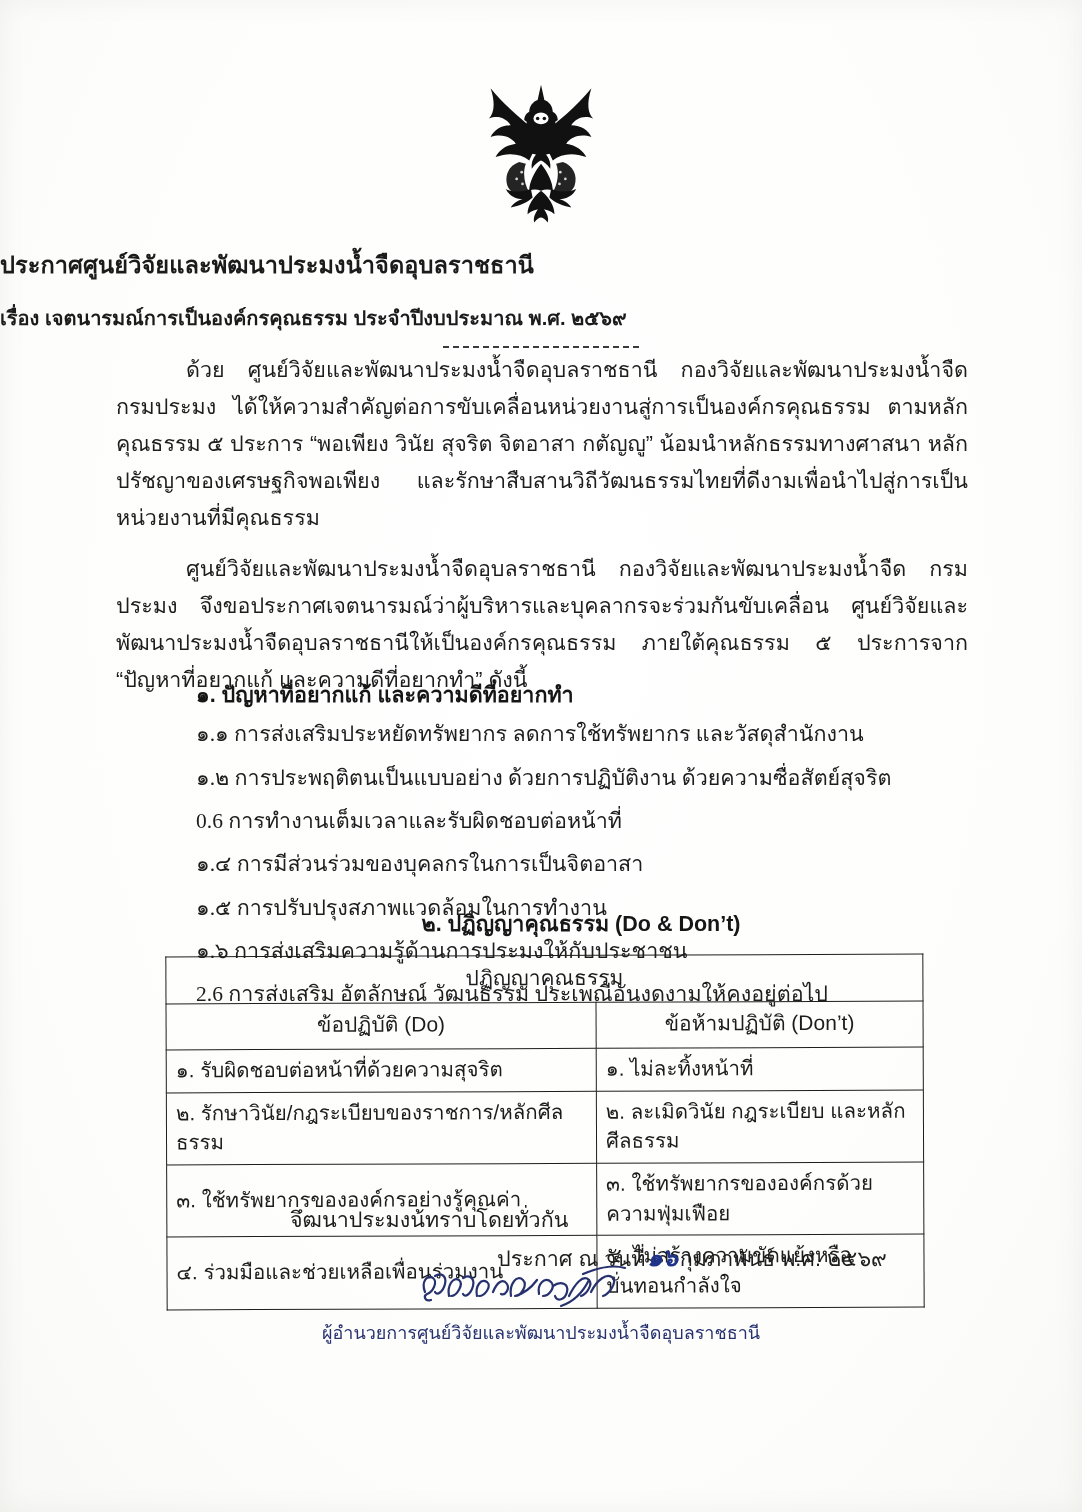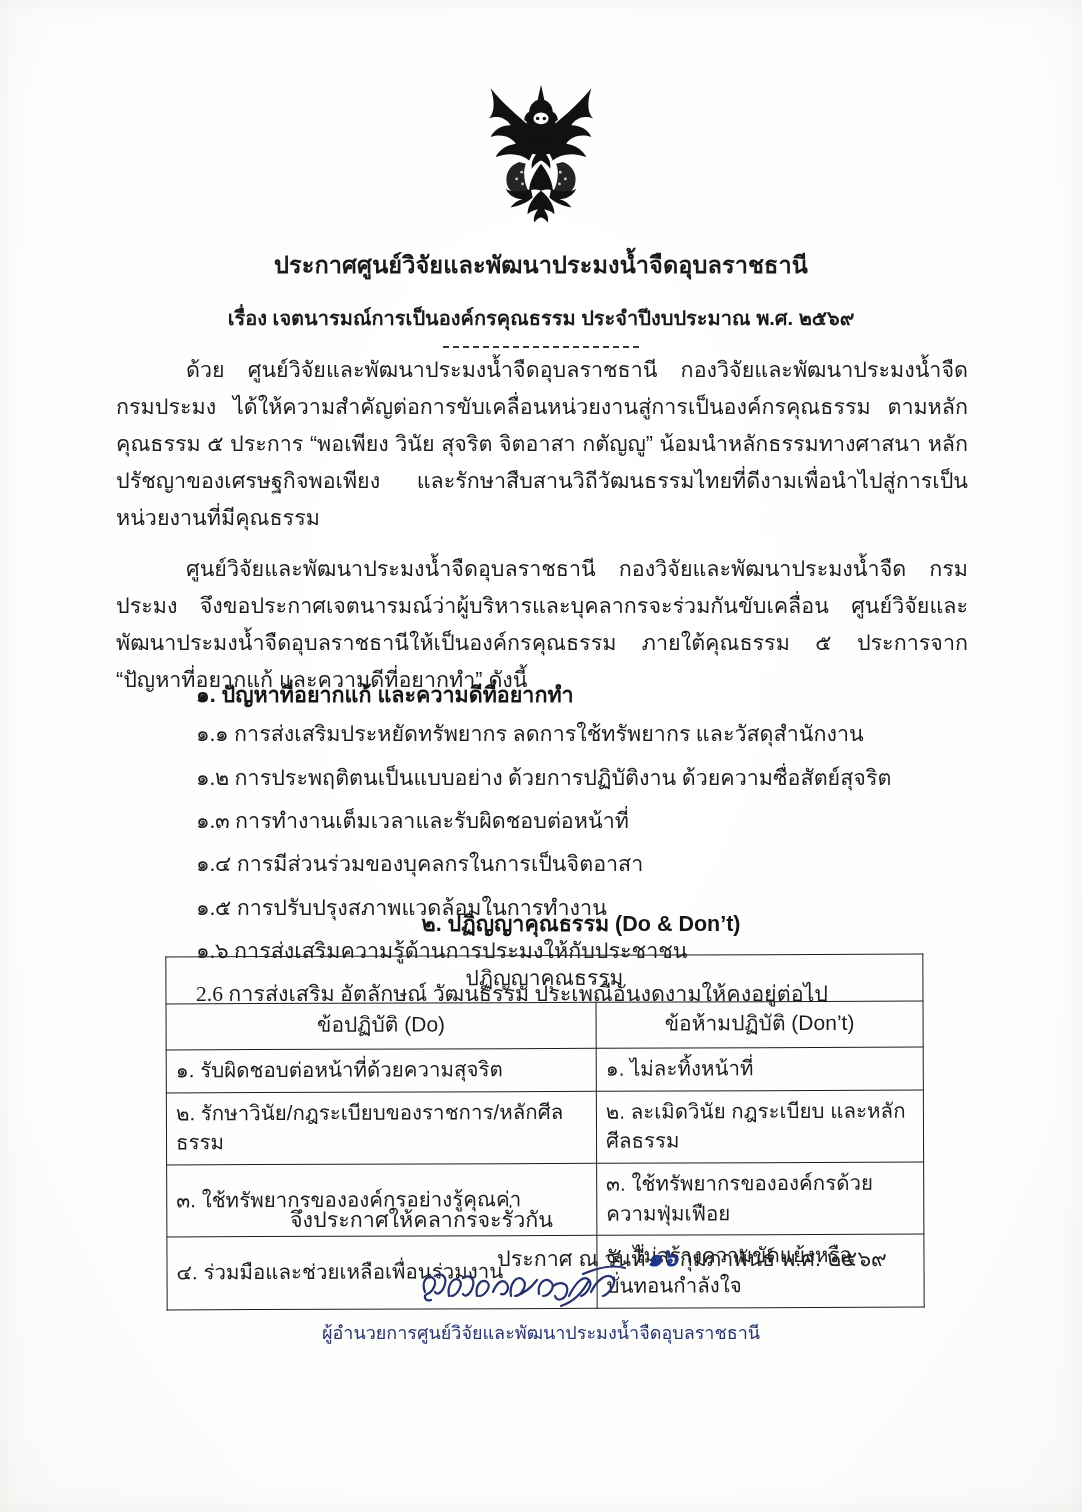--- a/index.html
+++ b/index.html
@@ -43,21 +43,21 @@
     height: 170px;
     display: block;
   }
 
   
   .title-block {
     position: absolute;
     top: 248px;
     left: 0;
     right: 0;
-    text-align: center;
+    text-align: left;
   }
   .doc-title {
     font-size: 23.5px;
     font-weight: 700;
     letter-spacing: 0.1px;
     line-height: 1.5;
     color: #1b1b1b;
     margin: 0;
   }
   .doc-subject {
@@ -265,21 +265,21 @@
   <div class="body">
     <p class="para">ด้วย ศูนย์วิจัยและพัฒนาประมงน้ำจืดอุบลราชธานี กองวิจัยและพัฒนาประมงน้ำจืด กรมประมง ได้ให้ความสำคัญต่อการขับเคลื่อนหน่วยงานสู่การเป็นองค์กรคุณธรรม ตามหลักคุณธรรม ๕ ประการ “พอเพียง วินัย สุจริต จิตอาสา กตัญญู” น้อมนำหลักธรรมทางศาสนา หลักปรัชญาของเศรษฐกิจพอเพียง และรักษาสืบสานวิถีวัฒนธรรมไทยที่ดีงามเพื่อนำไปสู่การเป็นหน่วยงานที่มีคุณธรรม</p>
     <p class="para last">ศูนย์วิจัยและพัฒนาประมงน้ำจืดอุบลราชธานี กองวิจัยและพัฒนาประมงน้ำจืด กรมประมง จึงขอประกาศเจตนารมณ์ว่าผู้บริหารและบุคลากรจะร่วมกันขับเคลื่อน ศูนย์วิจัยและพัฒนาประมงน้ำจืดอุบลราชธานีให้เป็นองค์กรคุณธรรม ภายใต้คุณธรรม ๕ ประการจาก “ปัญหาที่อยากแก้ และความดีที่อยากทำ” ดังนี้</p>
   </div>
 
   <div class="section" id="section-1">
     <div class="sec-heading">๑. ปัญหาที่อยากแก้ และความดีที่อยากทำ</div>
     <ul class="sub-list">
       <li>๑.๑ การส่งเสริมประหยัดทรัพยากร ลดการใช้ทรัพยากร และวัสดุสำนักงาน</li>
       <li>๑.๒ การประพฤติตนเป็นแบบอย่าง ด้วยการปฏิบัติงาน ด้วยความซื่อสัตย์สุจริต</li>
-      <li>๑.๓ การทำงานเต็มเวลาและรับผิดชอบต่อหน้าที่</li>
+      <li>0.6 การทำงานเต็มเวลาและรับผิดชอบต่อหน้าที่</li>
       <li>๑.๔ การมีส่วนร่วมของบุคลกรในการเป็นจิตอาสา</li>
       <li>๑.๕ การปรับปรุงสภาพแวดล้อมในการทำงาน</li>
       <li>๑.๖ การส่งเสริมความรู้ด้านการประมงให้กับประชาชน</li>
       <li>2.6 การส่งเสริม อัตลักษณ์ วัฒนธรรม ประเพณีอันงดงามให้คงอยู่ต่อไป</li>
     </ul>
   </div>
 
   <div class="section" id="section-2">
     <div class="sec-heading">๒. ปฏิญญาคุณธรรม (Do &amp; Don’t)</div>
   </div>
@@ -307,21 +307,21 @@
         <td class="cell-do">๓. ใช้ทรัพยากรขององค์กรอย่างรู้คุณค่า</td>
         <td class="cell-dont">๓. ใช้ทรัพยากรขององค์กรด้วยความฟุ่มเฟือย</td>
       </tr>
       <tr>
         <td class="cell-do">๔. ร่วมมือและช่วยเหลือเพื่อนร่วมงาน</td>
         <td class="cell-dont">๔. ไม่สร้างความขัดแย้งหรือบั่นทอนกำลังใจ</td>
       </tr>
     </tbody>
   </table>
 
-  <div class="closing">จึงประกาศให้คลากรจะรั่วกัน</div>
+  <div class="closing">จึฒนาประมงน้ทราบโดยทั่วกัน</div>
 
   <div class="date-line">
     <span>ประกาศ ณ วันที่</span><span class="hand-date">๑๖</span><span>กุมภาพันธ์  พ.ศ. ๒๕๖๙</span>
   </div>
 
   <div class="sign-area">
     <svg class="signature-svg" viewBox="0 0 260 54" aria-hidden="true">
       <g fill="none" stroke="#26316e" stroke-width="2.2" stroke-linecap="round" stroke-linejoin="round">
         <path d="M14 30 C10 20 16 12 22 16 C27 20 22 30 16 32 C12 34 14 40 20 38"></path>
         <path d="M24 14 C30 10 36 14 34 22 C32 30 26 34 24 30"></path>

